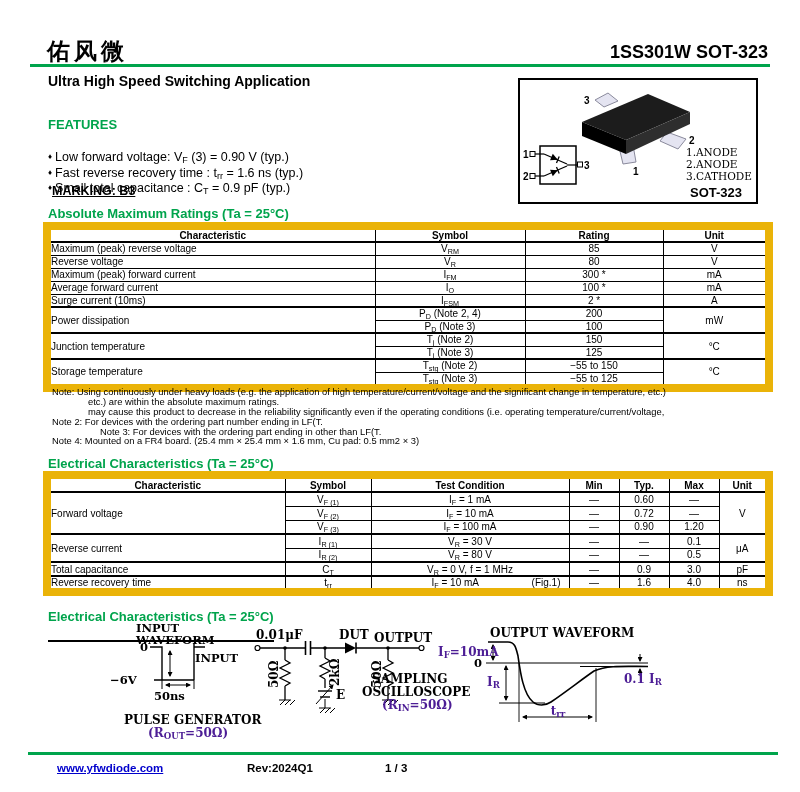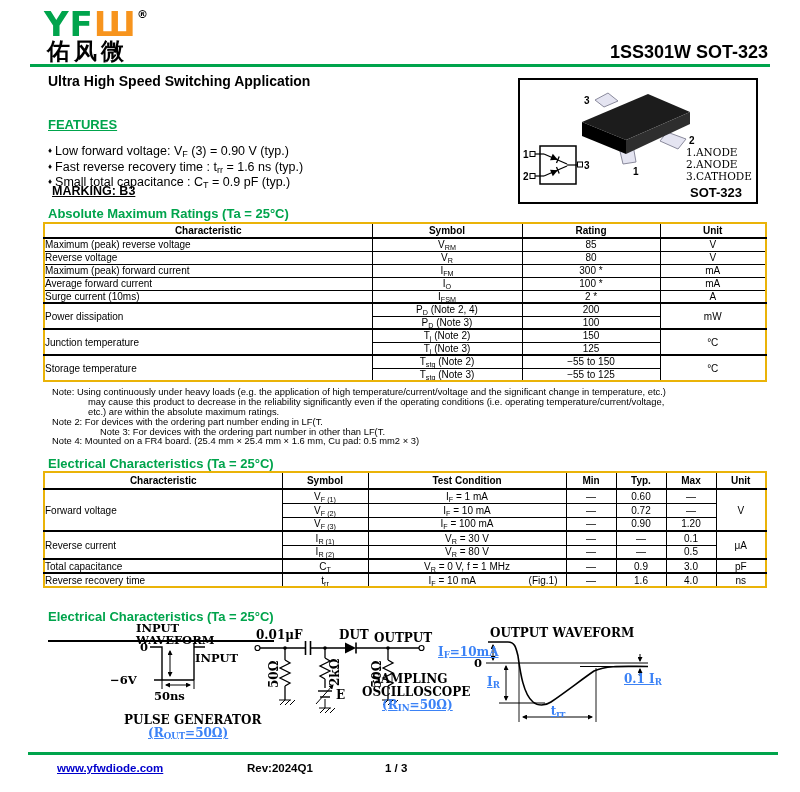--- a/index.html
+++ b/index.html
@@ -21,38 +21,38 @@
   .subtitle { position:absolute; left:48px; top:73px; font:700 14px "Liberation Sans", sans-serif; }
 
   
   .pkg-box { position:absolute; left:518px; top:78px; width:240px; height:126px; border:2px solid #000; background:#fff; }
   .pn { font:700 10px "Liberation Sans", sans-serif; fill:#000; }
   .lg { font:400 10.5px "DejaVu Serif", serif; fill:#000; }
   .pkg-name { font:700 13px "Liberation Sans", sans-serif; fill:#000; }
 
   
   .features { position:absolute; left:48px; top:117px; }
-  .feat-title { font:700 13px "Liberation Sans", sans-serif; color:#00A44C; margin-bottom:12px;text-decoration:underline; }
+  .feat-title { font:700 13px "Liberation Sans", sans-serif; color:#00A44C; margin-bottom:18px; }
   .feat-item { font:400 12.5px "Liberation Sans", sans-serif; height:15.5px; white-space:nowrap; }
   .bullet { font-size:8px; vertical-align:2px; margin-right:3px; }
   .marking { position:absolute; left:52px; top:184px; font:700 12.5px "Liberation Sans", sans-serif;text-decoration:underline; }
 
   
   .sec { position:absolute; left:48px; font:700 13px "Liberation Sans", sans-serif; color:#00A44C; }
   .sec span { border-bottom:2px solid #000000; padding-bottom:16px; }
   .sec-amr { top:206px; }
   .sec-ec  { top:456px; }
   .sec-cir { top:609px; }
 
   
   table { border-collapse:collapse; table-layout:fixed; position:absolute; left:43px; background:#fff; }
   .t1 { top:222px; width:722px; }
   .t2 { top:471px; width:722px; }
   th, td { border:1px solid #000; font-family:"Liberation Sans", sans-serif; overflow:hidden; white-space:nowrap; }
-  table { border:2px solid #eab308; }
+  table { border:8px solid #eab308; }
   th { font-size:10px; font-weight:700; text-align:center; }
   td { font-size:10px; font-weight:400; text-align:center; }
   td.l { text-align:left; }
   .t1 th { height:15px; border-bottom:2px solid #000; }
   .t1 td { height:13px; }
   .t2 th { height:17px; border-bottom:2px solid #000; }
   .t2 td { height:14px; }
   tr.g td { border-top:2px solid #000; }
   sub { font-size:72%; line-height:0; vertical-align:-0.25em; }
   .tc-flex { display:flex; justify-content:space-between; padding-left:60px; }
@@ -61,40 +61,37 @@
   .notes { position:absolute; left:52px; top:386px; width:710px; font:400 9.4px "Liberation Sans", sans-serif; }
   .notes div { height:9.9px; white-space:nowrap; }
   .ind1 { margin-left:36px; }
   .ind2 { margin-left:48px; }
 
   
   .circuit { position:absolute; left:40px; top:622px; width:740px; height:130px; }
   .circuit svg { position:absolute; left:0; top:0; }
   .st { font:700 12px "DejaVu Serif", serif; fill:#000; }
   .st-s { font:700 11.5px "DejaVu Serif", serif; fill:#000; }
-  .flabel { position:absolute; font:700 12px "DejaVu Serif", serif; color:#3b82f6; white-space:nowrap;text-decoration:underline; }
+  .flabel { position:absolute; font:700 12px "DejaVu Serif", serif; color:#4c1d95; white-space:nowrap; }
   .caption { position:absolute; left:90px; top:104px; width:430px; text-align:center;
              font:700 13.5px "Liberation Sans", sans-serif; }
 
   
   .rule2 { top:752px; left:28px; right:22px; }
   .footer-link { position:absolute; left:57px; top:762px; font:700 11.5px "Liberation Sans", sans-serif;
                  color:#0000CC; text-decoration:underline; }
   .footer-rev { position:absolute; left:247px; top:762px; font:700 11.5px "Liberation Sans", sans-serif; }
   .footer-page { position:absolute; left:385px; top:762px; font:700 11.5px "Liberation Sans", sans-serif; }
   .footer-co { position:absolute; right:30px; top:762px; font:700 11.5px "Liberation Sans", sans-serif; }
 </style>
 </head>
 <body>
 
 <div class="page">
 
-  <div class="logo">
-    <span class="logo-main logo-green">YF</span><span class="logo-main logo-orange">Ш</span><span class="logo-reg">®</span>
-  </div>
   <div class="logo-cn">佑风微</div>
   <div class="part-title">1SS301W SOT-323</div>
   <div class="rule-green rule1"></div>
   <div class="subtitle">Ultra High Speed Switching Application</div>
 
   <div class="pkg-box">
     <svg width="236" height="122" viewBox="0 0 236 122">
 
       <polygon points="84,27 75,20 88,13 98,21" fill="#e4e4f1" stroke="#8a8a9c" stroke-width="1"></polygon>
       <polygon points="147,52 166,59 158,69 140,61" fill="#e4e4f1" stroke="#8a8a9c" stroke-width="1"></polygon>
@@ -217,24 +214,24 @@
         </tr>
     <tr>
           <td>T<sub>stg</sub> (Note 3)</td>
           <td>−55 to 125</td>
         </tr>
   </tbody>
     </table>
 
   <div class="notes">
     <div>Note: Using continuously under heavy loads (e.g. the application of high temperature/current/voltage and the significant change in temperature, etc.)</div>
+    <div class="ind1">etc.) are within the absolute maximum ratings.</div>
     <div class="ind1">may cause this product to decrease in the reliability significantly even if the operating conditions (i.e. operating temperature/current/voltage,</div>
-    <div class="ind1">etc.) are within the absolute maximum ratings.</div>
     <div>Note 2: For devices with the ordering part number ending in LF(T.</div>
-    <div class="ind2">Note 3: For devices with the ordering part number in other than LF(T.</div>
+    <div class="ind2">Note 3: For devices with the ordering part ending in other than LF(T.</div>
     <div>Note 4: Mounted on a FR4 board. (25.4 mm × 25.4 mm × 1.6 mm, Cu pad: 0.5 mm2 × 3)</div>
   </div>
 
   <div class="sec sec-ec"><span>Electrical Characteristics (Ta = 25°C)</span></div>
   <table class="t2">
     <colgroup>
         <col style="width:238px">
         <col style="width:86px">
         <col style="width:198px">
         <col style="width:50px">

